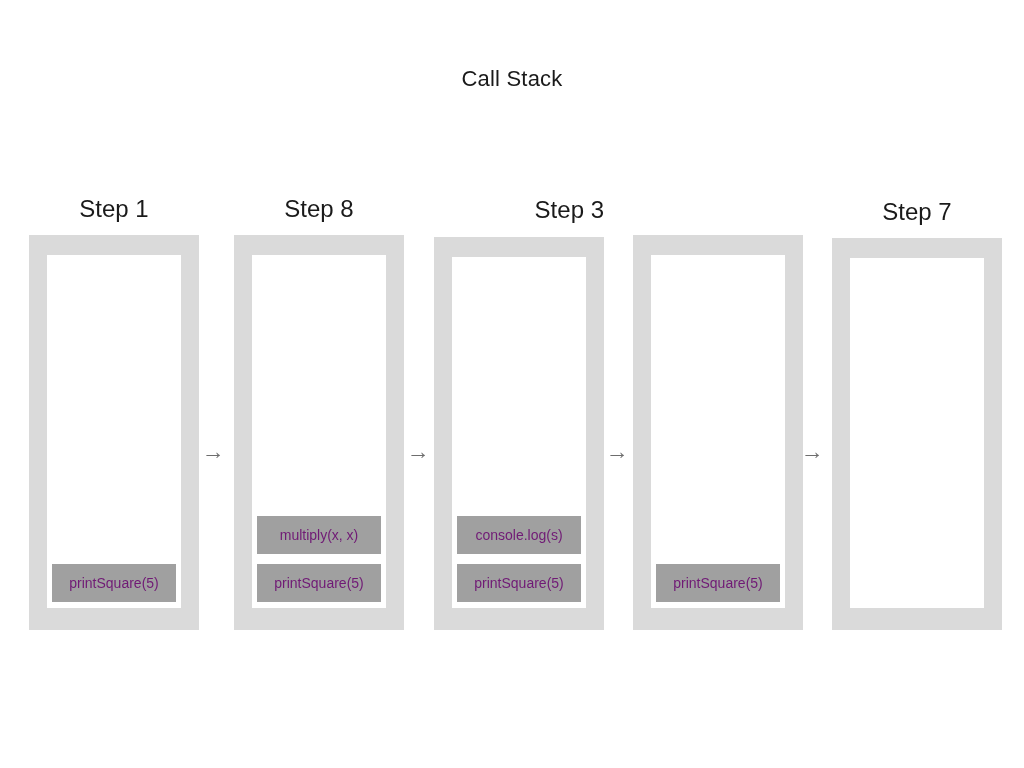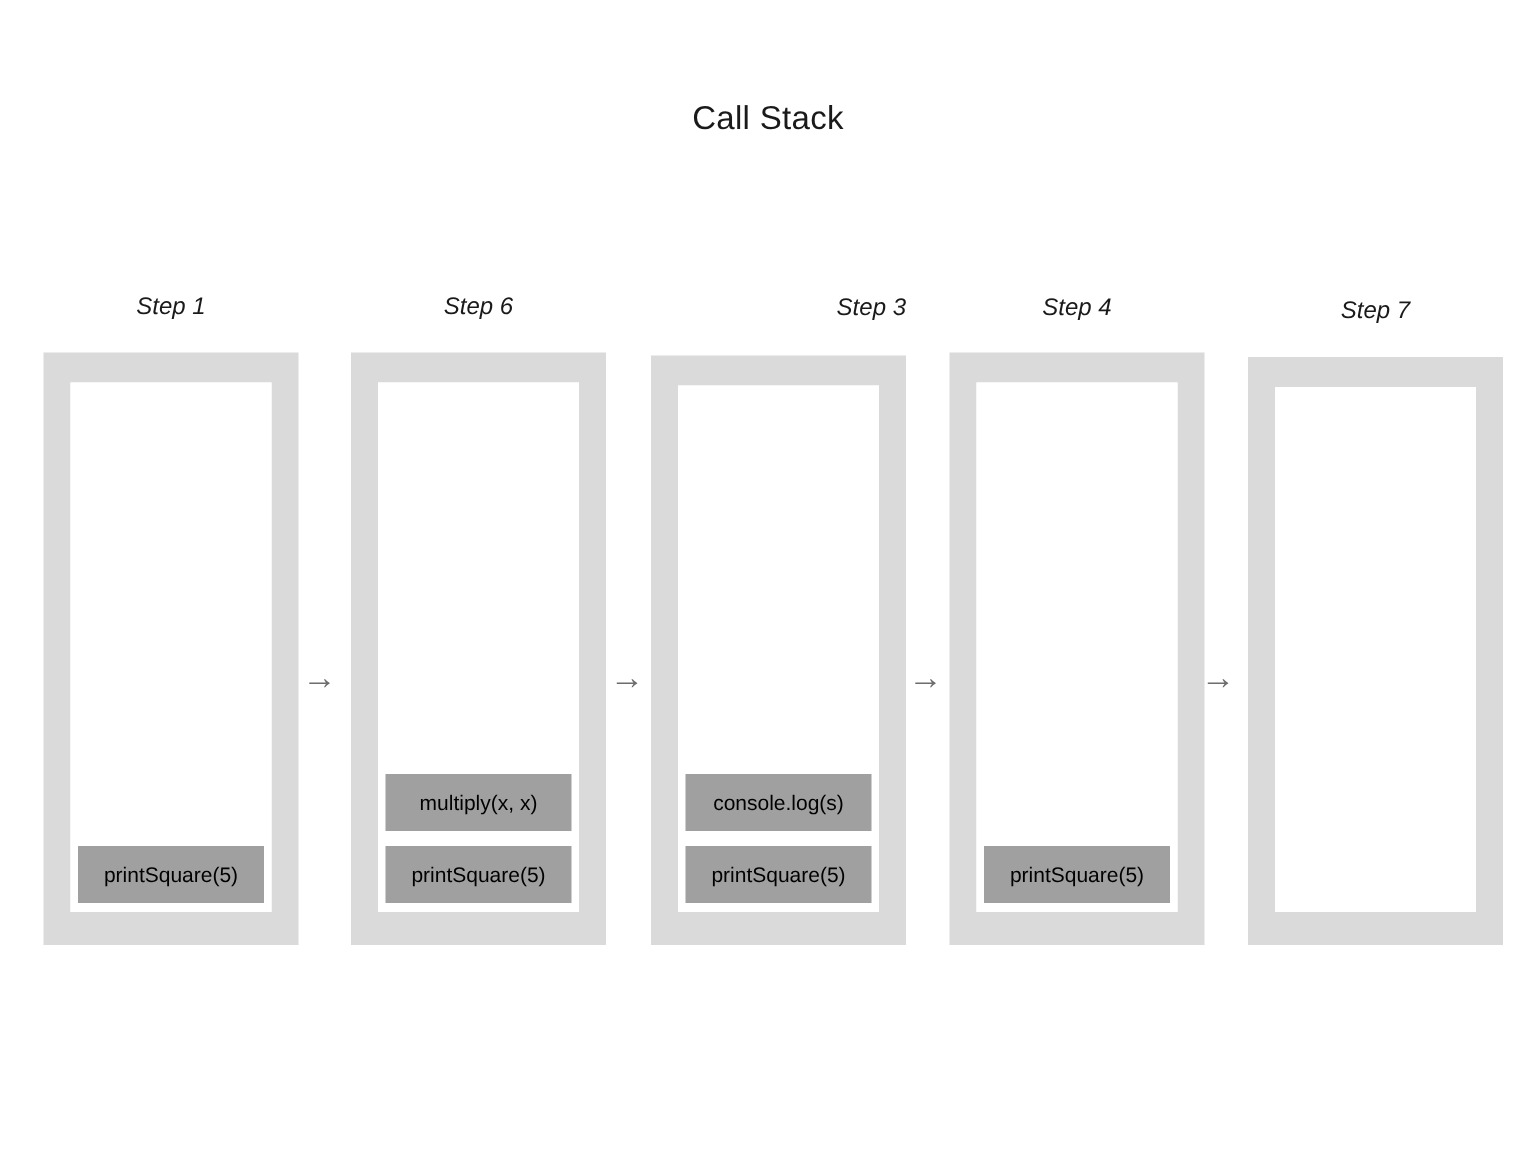--- a/index.html
+++ b/index.html
@@ -36,25 +36,24 @@
   }
 
   .step-column {
     position: absolute;
     top: 0;
     width: 170px;
   }
 
   .step-label {
     text-align: center;
-    font-size: 16px;
+    font-size: 24px;
     color: #1a1a1a;
     white-space: nowrap;
     line-height: 1;
-    font-style: italic;
   }
 
   .stack-panel {
     position: absolute;
     left: 0;
     width: 170px;
     background: #dadada;
     box-sizing: border-box;
     border-left: 18px solid #dadada;
     border-right: 18px solid #dadada;
@@ -68,21 +67,21 @@
     width: 100%;
     display: flex;
     flex-direction: column;
     justify-content: flex-end;
     box-sizing: border-box;
     padding: 0 5px 6px 5px;
   }
 
   .stack-frame {
     background: #a0a0a0;
-    color: #000000;
+    color: #701a75;
     font-size: 14px;
     height: 38px;
     line-height: 38px;
     text-align: center;
     white-space: nowrap;
     margin-top: 10px;
   }
 
   .flow-arrow {
     position: absolute;
@@ -103,39 +102,38 @@
 <div id="steps-row">
     <div class="step-column" style="left: 29px;">
       <div class="step-label" style="margin-top: 7px;">Step 1</div>
       <div class="stack-panel" style="top: 45px; height: 395px;">
         <div class="stack-inner">
           <div class="stack-frame">printSquare(5)</div>
         </div>
       </div>
     </div>
     <div class="step-column" style="left: 234px;">
-      <div class="step-label" style="margin-top: 7px;">Step 6</div>
+      <div class="step-label" style="margin-top: 7px;">Step 8</div>
       <div class="stack-panel" style="top: 45px; height: 395px;">
         <div class="stack-inner">
           <div class="stack-frame">multiply(x, x)</div>
           <div class="stack-frame">printSquare(5)</div>
         </div>
       </div>
     </div>
     <div class="step-column" style="left: 434px;">
       <div class="step-label" style="margin-top: 8px; text-align: right;">Step 3</div>
       <div class="stack-panel" style="top: 47px; height: 393px;">
         <div class="stack-inner">
           <div class="stack-frame">console.log(s)</div>
           <div class="stack-frame">printSquare(5)</div>
         </div>
       </div>
     </div>
     <div class="step-column" style="left: 633px;">
-      <div class="step-label" style="margin-top: 8px;">Step 4</div>
       <div class="stack-panel" style="top: 45px; height: 395px;">
         <div class="stack-inner">
           <div class="stack-frame">printSquare(5)</div>
         </div>
       </div>
     </div>
     <div class="step-column" style="left: 832px;">
       <div class="step-label" style="margin-top: 10px;">Step 7</div>
       <div class="stack-panel" style="top: 48px; height: 392px;">
         <div class="stack-inner"></div>

